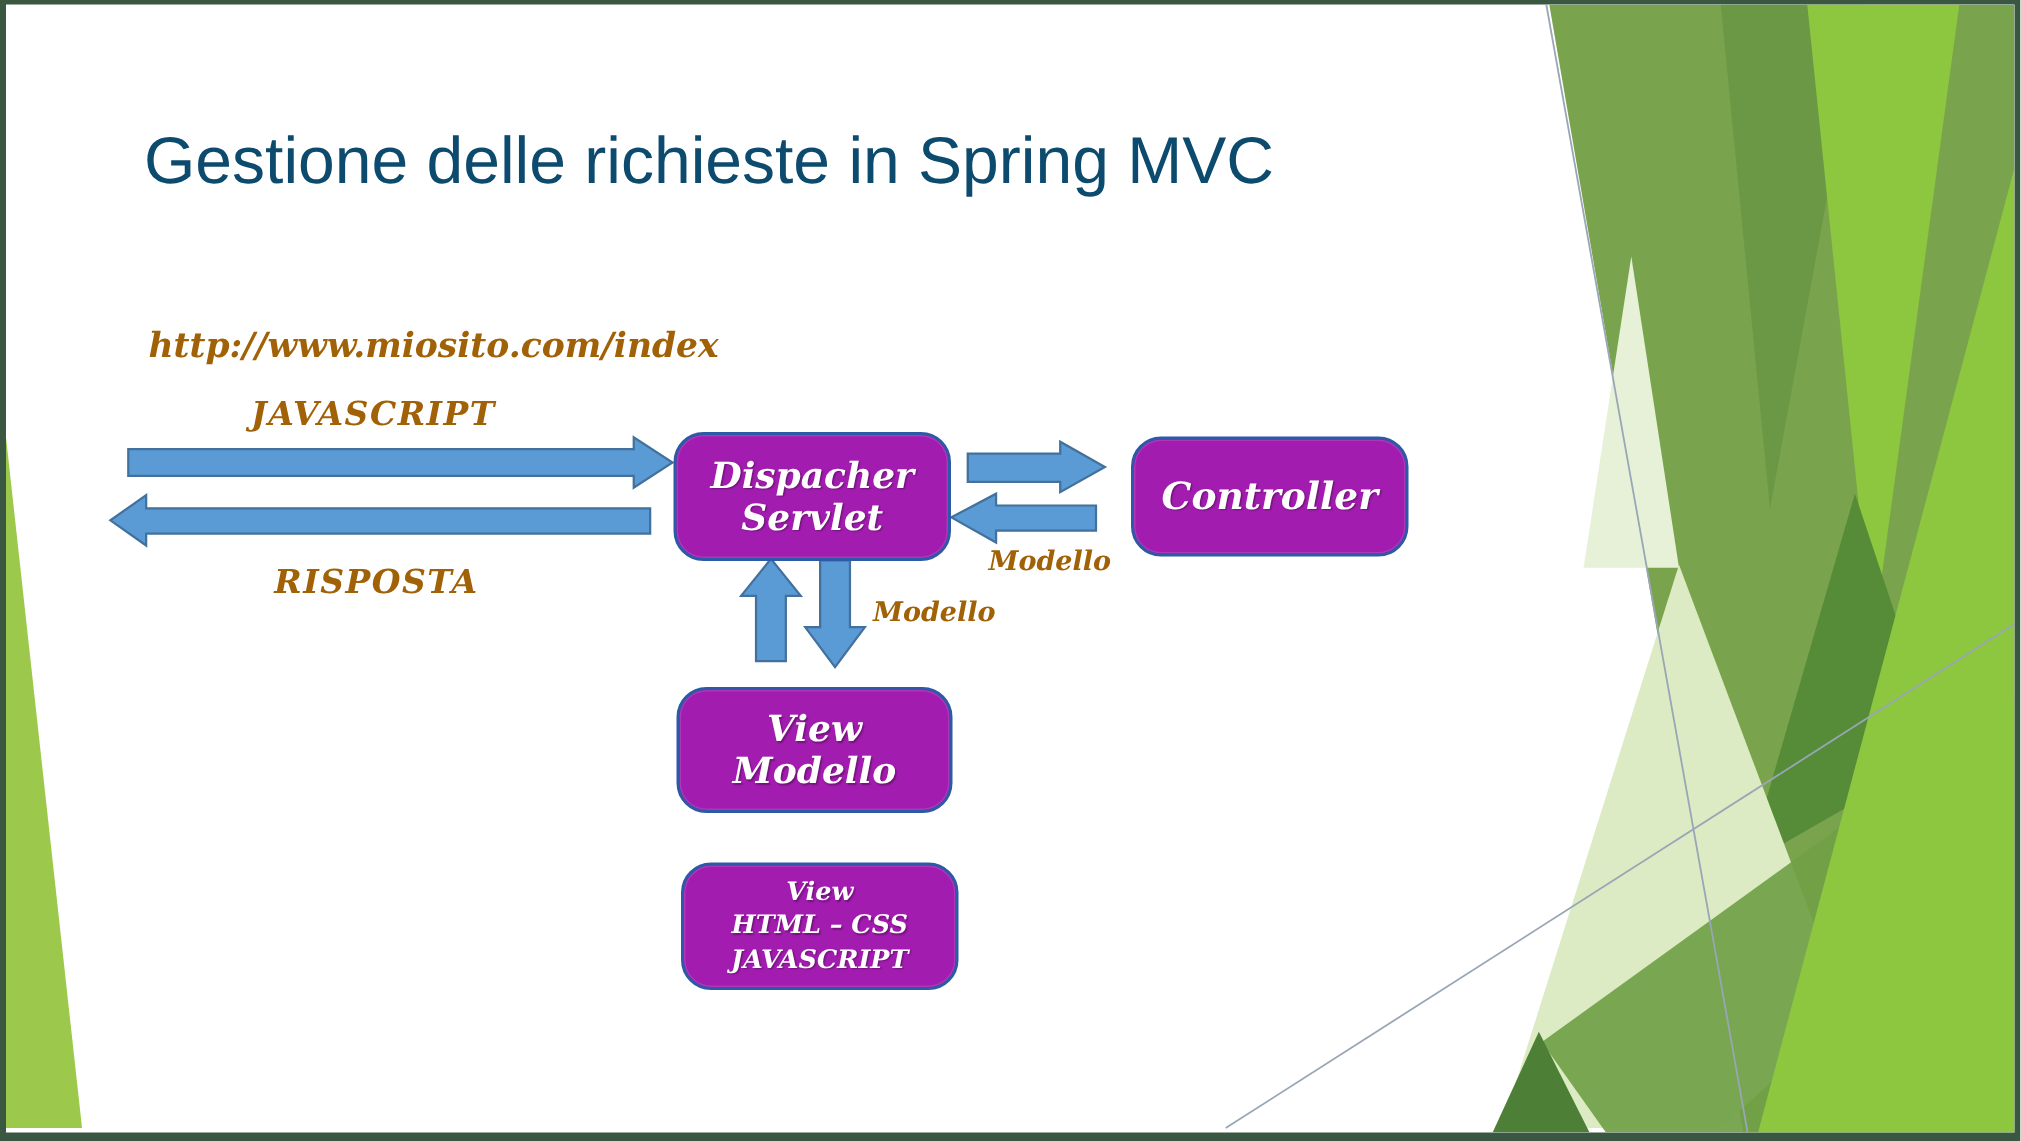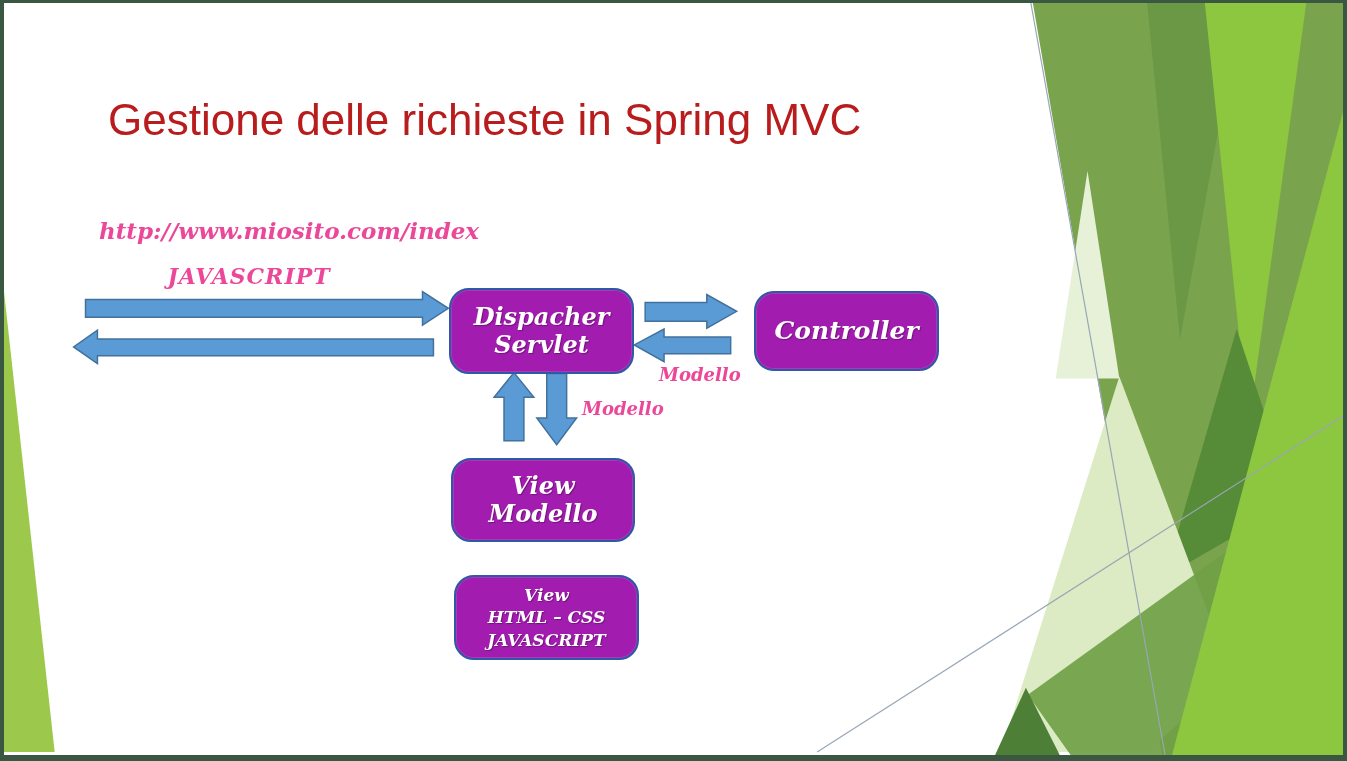--- a/index.html
+++ b/index.html
@@ -13,31 +13,31 @@
     border-width:3px 4px 6px 4px;
     overflow:hidden;
     font-family:"Liberation Sans", sans-serif;
   }
   .bg,.arrows{position:absolute;left:0;top:0;width:100%;height:100%;}
   .bg{z-index:0;}
   .arrows{z-index:2;}
   .title{
     position:absolute;z-index:3;
     left:88px;top:76px;width:900px;
-    margin:16px;
+    margin:4px;
     font-family:"Liberation Sans", sans-serif;
     font-size:44px;font-weight:500;letter-spacing:0px;
-    color:#b91c1c;
+    color:#0c4a6e;
     white-space:nowrap;
   }
   .script{
     position:absolute;z-index:3;
     font-family:"DejaVu Serif", serif;
     font-style:italic;font-weight:bold;
-    color:#ec4899;
+    color:#a16207;
   }
   .url-label{left:95px;top:214px;font-size:23px;}
   .richiesta{left:145px;top:260px;width:200px;text-align:center;font-size:22px;letter-spacing:1px;}
   .risposta{left:147px;top:372px;width:200px;text-align:center;font-size:22px;letter-spacing:1px;}
   .modello-ctrl{left:655px;top:361px;font-size:18px;}
   .modello-view{left:578px;top:395px;font-size:18px;}
   .box{
     position:absolute;z-index:3;
     box-sizing:border-box;
     background:#a21caf;
@@ -77,20 +77,21 @@
     <line x1="1033" y1="0" x2="1168" y2="761" stroke="#98a6b5" stroke-width="1.2"></line>
     <line x1="818" y1="758" x2="1347" y2="418" stroke="#98a6b5" stroke-width="1.2"></line>
 
     <polygon points="0,292 0,758 51,758" fill="#9cc94b"></polygon>
   </svg>
 
   <h1 class="title">Gestione delle richieste in Spring MVC</h1>
 
   <div class="script url-label">http://www.miosito.com/index</div>
   <div class="script richiesta">JAVASCRIPT</div>
+  <div class="script risposta">RISPOSTA</div>
   <div class="script modello-ctrl">Modello</div>
   <div class="script modello-view">Modello</div>
 
   <svg class="arrows" viewBox="0 0 1347 761" preserveAspectRatio="none" aria-hidden="true">
     <g fill="#5b9bd5" stroke="#41719c" stroke-width="1.5" stroke-linejoin="miter">
 
       <polygon points="82,300 421,300 421,292 447,309 421,326 421,318 82,318"></polygon>
 
       <polygon points="432,340 432,357 94,357 94,365 70,348 94,331 94,340"></polygon>
 

